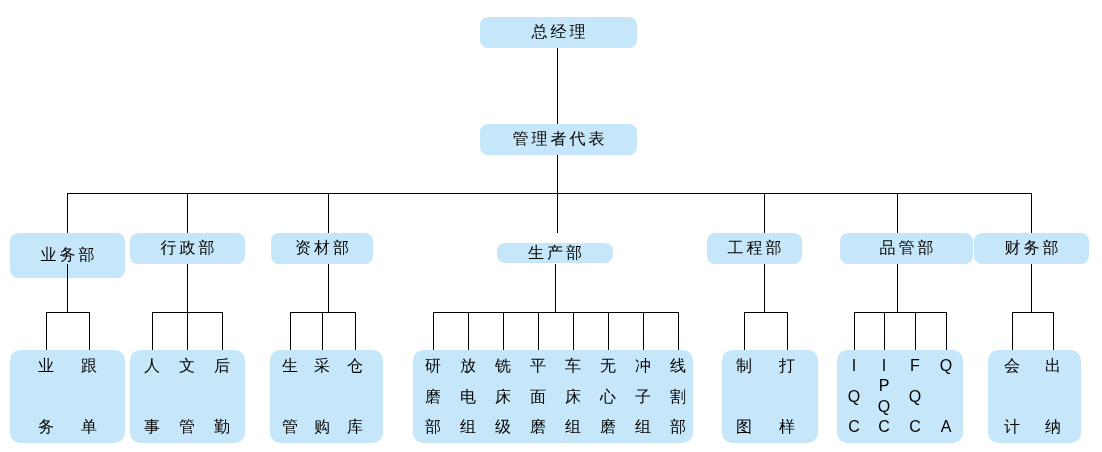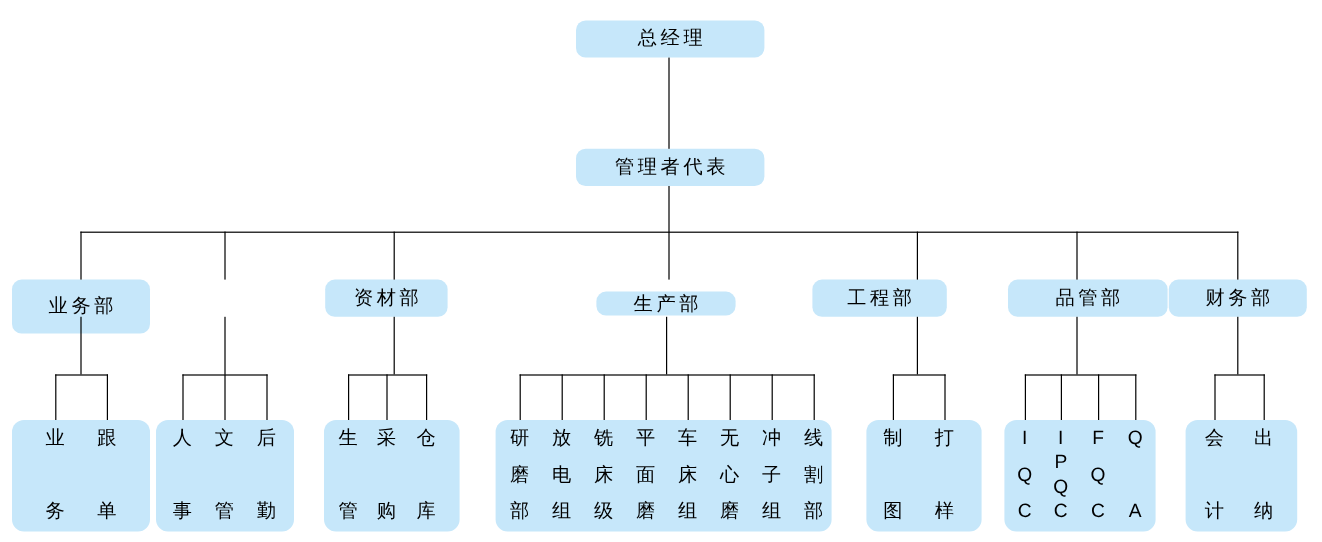--- a/index.html
+++ b/index.html
@@ -49,23 +49,24 @@
 </head>
 <body>
 
 <div class="canvas">
 
   <div class="node" style="left:480px;top:17px;width:157px;height:31px">总经理</div>
 
   <div class="node" style="left:480px;top:124px;width:157px;height:31px">管理者代表</div>
 
   <div class="node" style="left:10px;top:233px;width:115px;height:45px">业务部</div>
+  <div class="node" style="left:130px;top:233px;width:115px;height:31px">行政部</div>
   <div class="node" style="left:271px;top:233px;width:102px;height:31px">资材部</div>
   <div class="node" style="left:497px;top:243px;width:116px;height:20px">生产部</div>
-  <div class="node" style="left:677px;top:233px;width:112px;height:31px">工程部</div>
+  <div class="node" style="left:707px;top:233px;width:95px;height:31px">工程部</div>
   <div class="node" style="left:840px;top:233px;width:133px;height:31px">品管部</div>
   <div class="node" style="left:974px;top:233px;width:115px;height:31px">财务部</div>
 
   <div class="group" style="left:10px;top:350px;width:115px;height:93px">
     <div class="vcol" style="left:26px">
         <div>业</div>
         <div>务</div>
       </div>
     <div class="vcol" style="left:69px">
         <div>跟</div>

